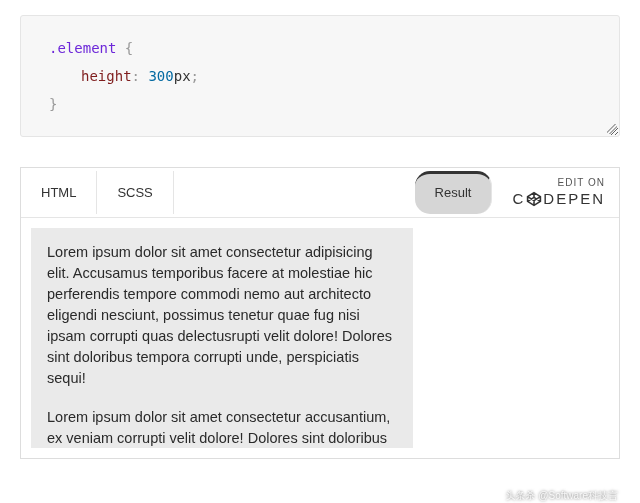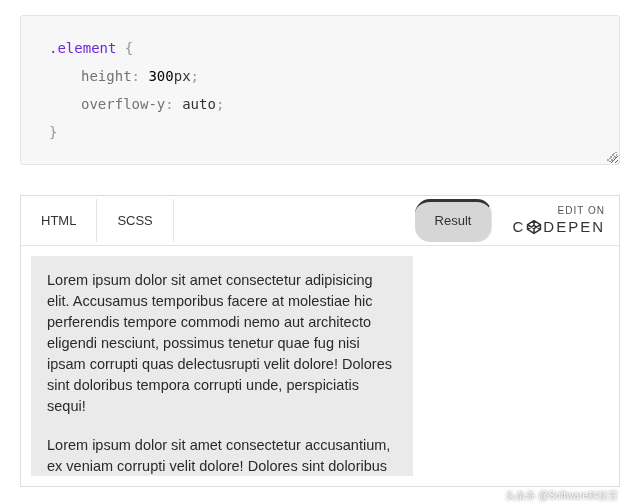--- a/index.html
+++ b/index.html
@@ -29,23 +29,23 @@
       content: '';
       position: absolute;
       bottom: 2px;
       right: 2px;
       width: 10px;
       height: 10px;
       background: linear-gradient(135deg, transparent 40%, #aaa 40%, #aaa 50%, transparent 50%, transparent 60%, #aaa 60%, #aaa 70%, transparent 70%);
     }
     .selector { color: #6d28d9; }
     .brace { color: #999; }
-    .property { color: #737373; }
+    .property { color: #7f1d1d; }
     .punct { color: #999; }
-    .number { color: #000000; }
+    .number { color: #0369a1; }
     .unit { color: #333; }
     .value { color: #333; }
     .indent { display: inline-block; width: 32px; }
     .code-line { white-space: pre; }
     
     .codepen-embed {
       margin-top: 30px;
       border: 1px solid #ddd;
     }
     .tab-bar {
@@ -130,21 +130,20 @@
       text-shadow: 0 0 3px rgba(0,0,0,0.6);
       pointer-events: none;
     }
   </style>
 </head>
 <body>
 
 <div class="code-block">
   <div class="code-line"><span class="selector">.element</span><span class="brace"> {</span></div>
   <div class="code-line"><span class="indent"></span><span class="property">height</span><span class="punct">: </span><span class="number">300</span><span class="unit">px</span><span class="punct">;</span></div>
-  <div class="code-line"><span class="indent"></span><span class="property">overflow-y</span><span class="punct">: </span><span class="value">auto</span><span class="punct">;</span></div>
   <div class="code-line"><span class="brace">}</span></div>
 </div>
 
 <div class="codepen-embed">
   <div class="tab-bar">
     <div class="tab">HTML</div>
     <div class="tab">SCSS</div>
     <div class="spacer"></div>
     <div class="tab active">Result</div>
     <div class="edit-on">

